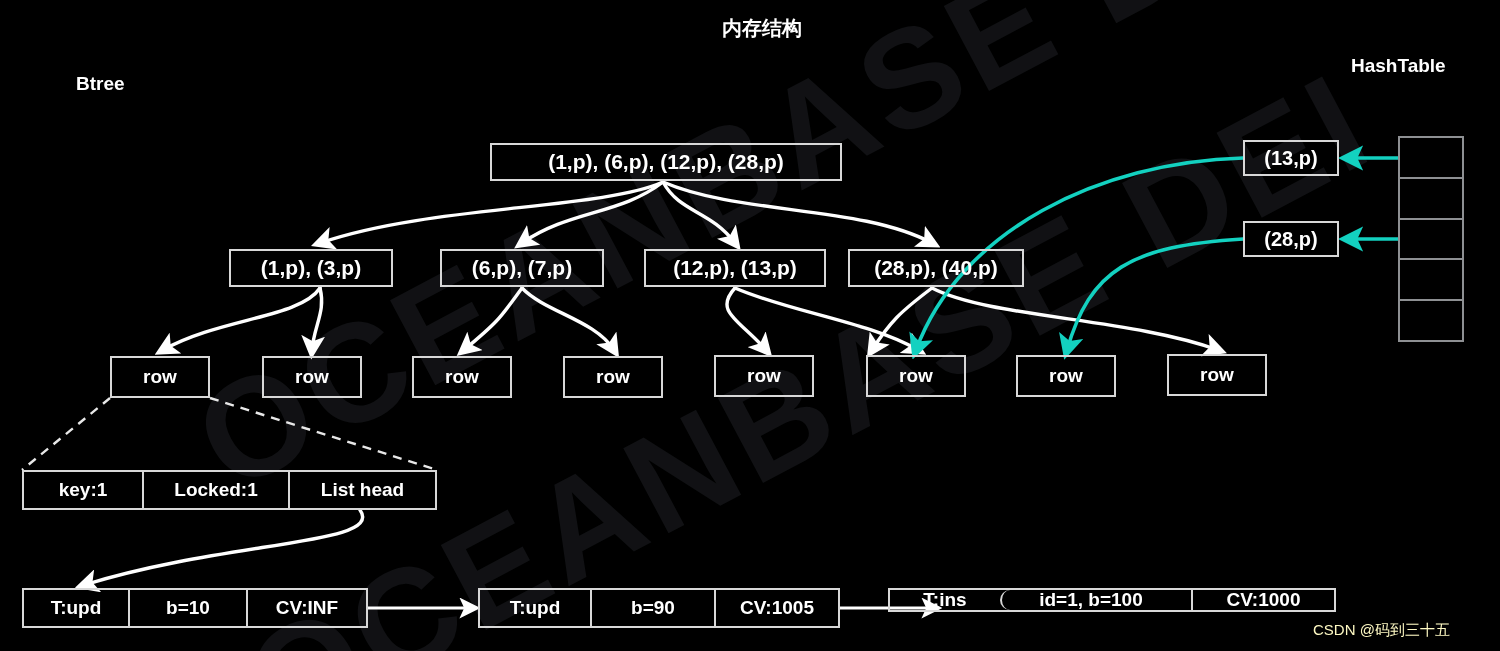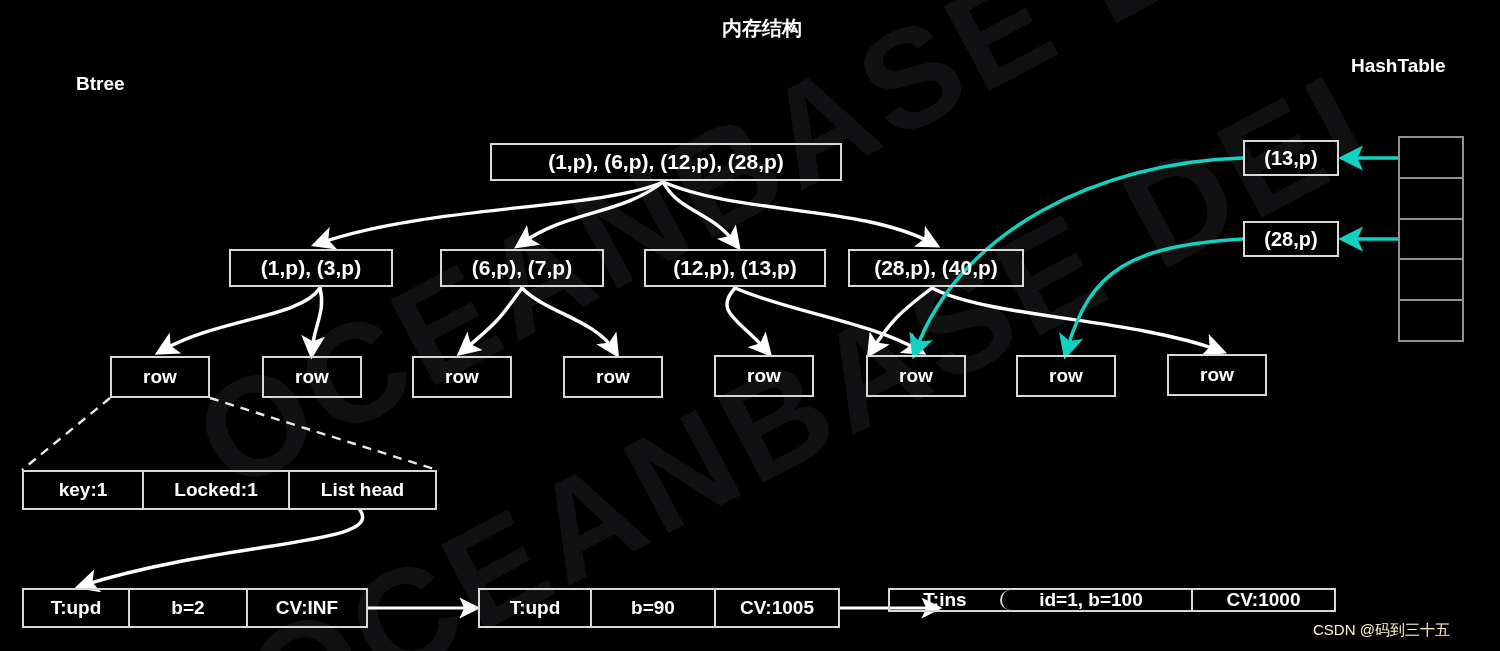--- a/index.html
+++ b/index.html
@@ -213,21 +213,21 @@
   </div>
 
   <div class="node-seg" style="left:22px; top:470px; width:415px; height:40px;">
     <div class="node-sub" style="width:118px; font-size:19px;">key:1</div>
     <div class="node-sub" style="width:146px; font-size:19px;">Locked:1</div>
     <div class="node-sub" style="flex:1; font-size:19px;">List head</div>
   </div>
 
   <div class="node-seg" style="left:22px; top:588px; width:346px; height:40px;">
     <div class="node-sub" style="width:104px; font-size:19px;">T:upd</div>
-    <div class="node-sub" style="width:118px; font-size:19px;">b=2</div>
+    <div class="node-sub" style="width:118px; font-size:19px;">b=10</div>
     <div class="node-sub" style="flex:1; font-size:19px;">CV:INF</div>
   </div>
 
   <div class="node-seg" style="left:478px; top:588px; width:362px; height:40px;">
     <div class="node-sub" style="width:110px; font-size:19px;">T:upd</div>
     <div class="node-sub" style="width:124px; font-size:19px;">b=90</div>
     <div class="node-sub" style="flex:1; font-size:19px;">CV:1005</div>
   </div>
 
   <div class="node-seg" style="left:888px; top:588px; width:448px; height:24px;justify-content:center;">

